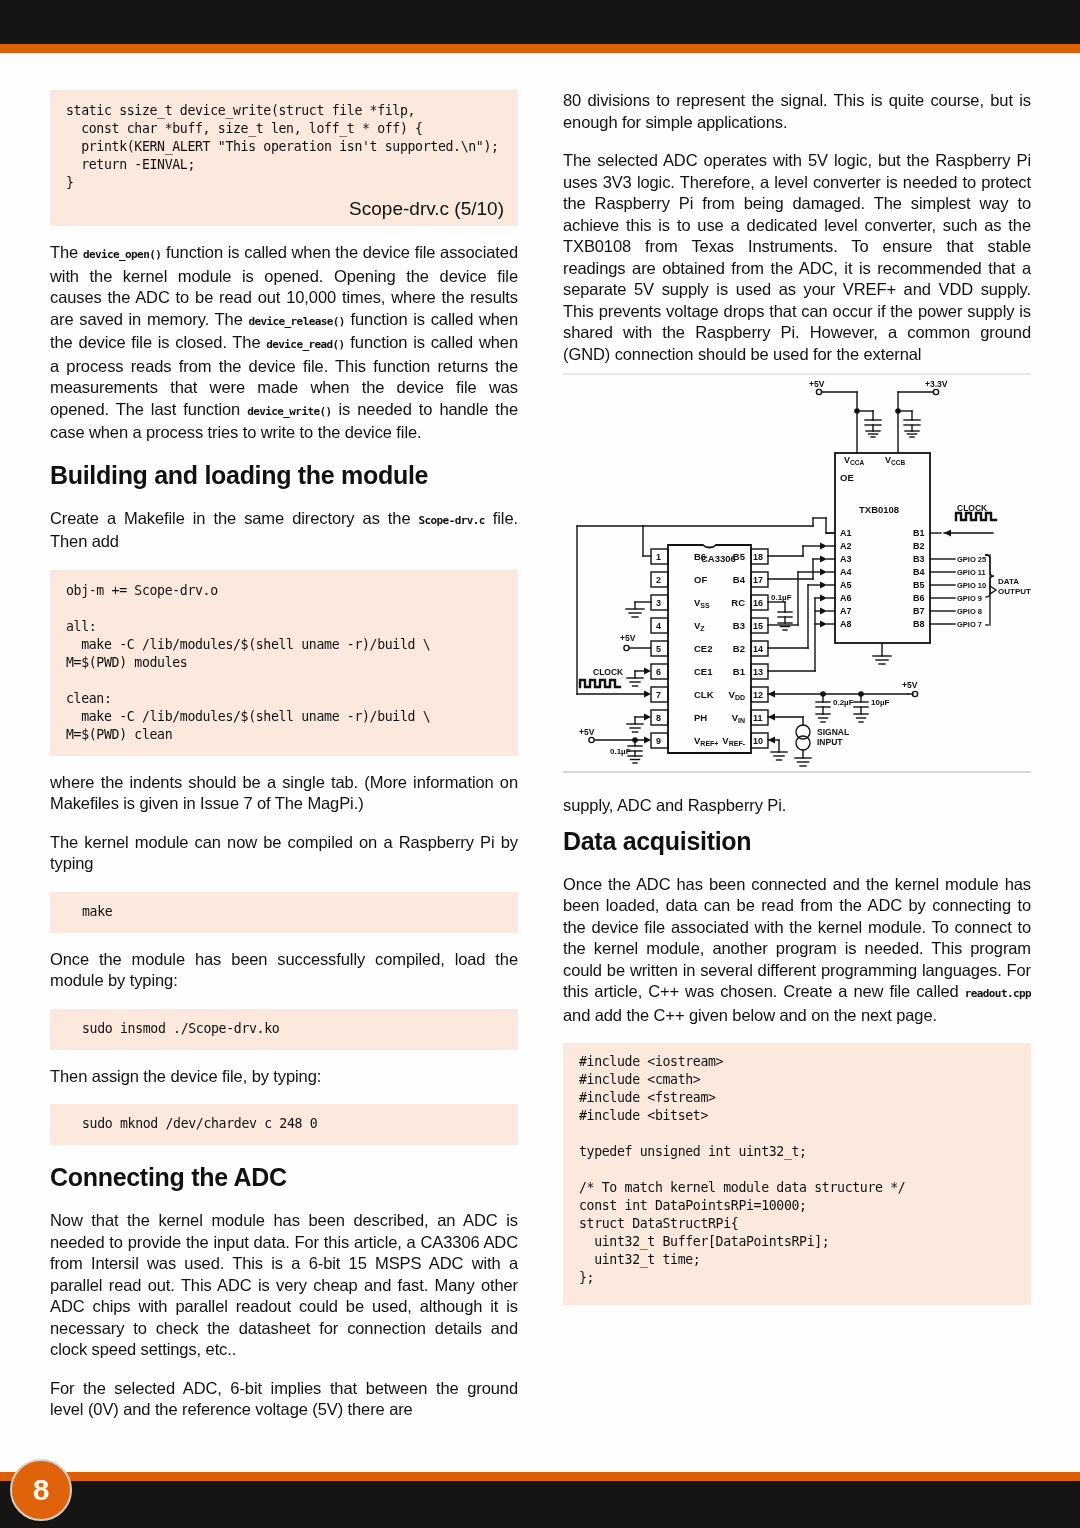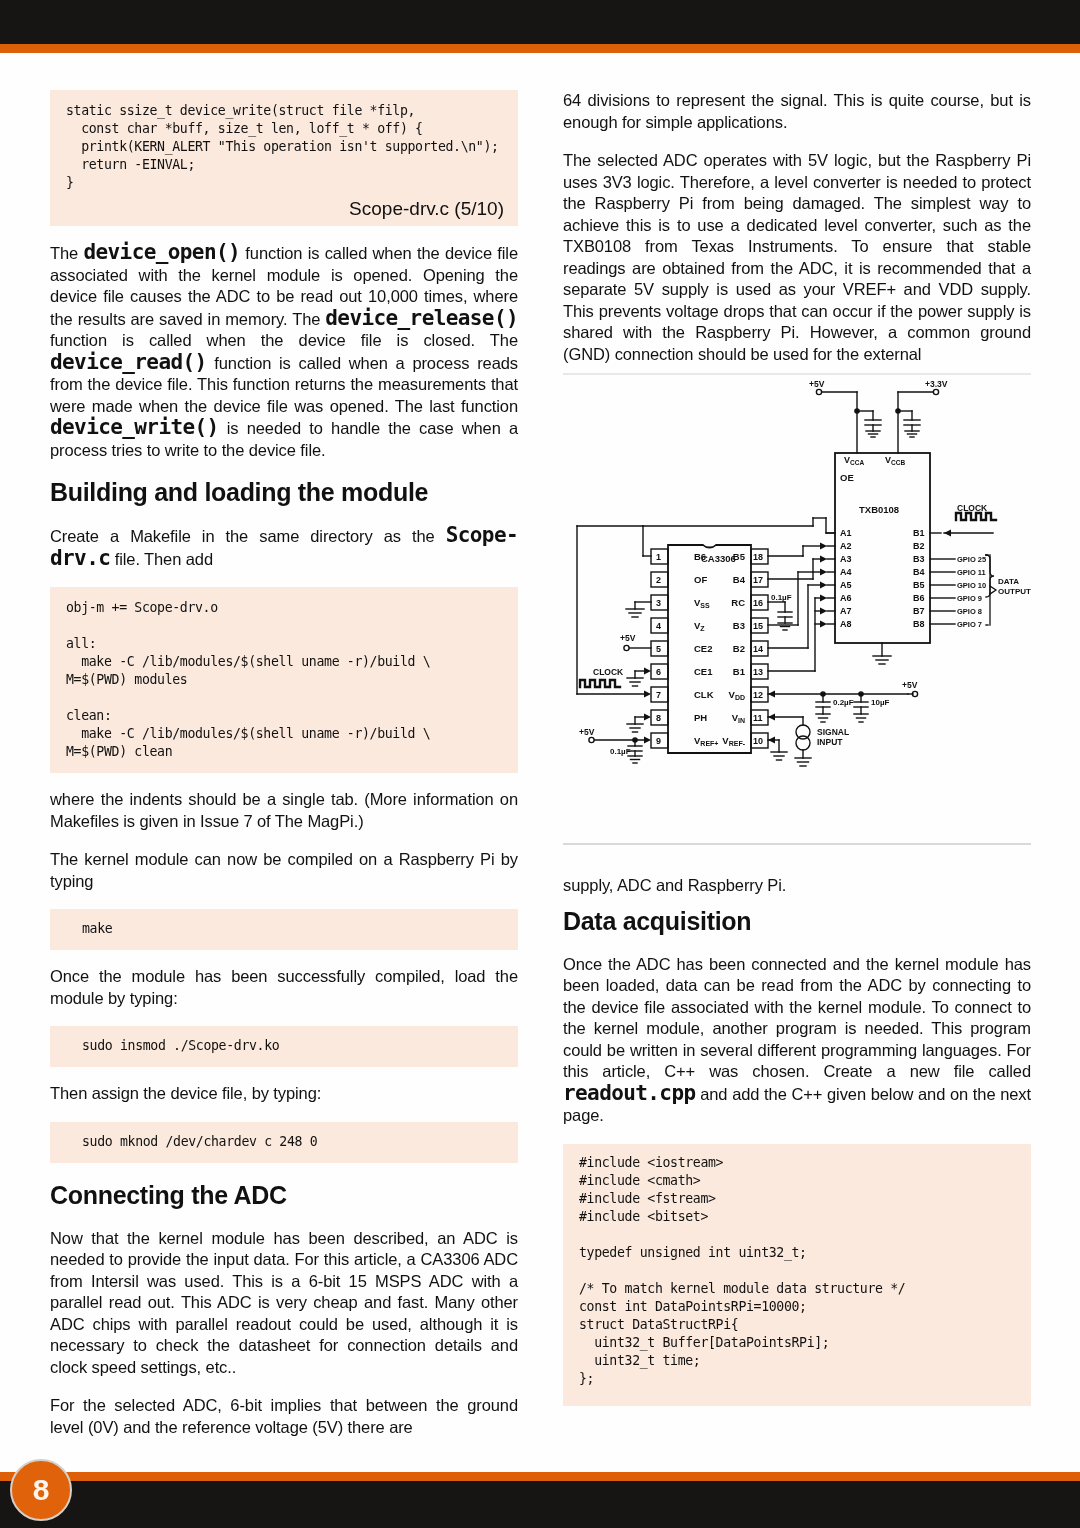--- a/index.html
+++ b/index.html
@@ -73,21 +73,21 @@
     font-size: 16.5px;
     line-height: 21.5px;
     text-align: justify;
     color: #111;
     letter-spacing: -0.1px;
   }
   p.body.last { margin-bottom: 0; }
   .mono-b {
     font-family: "DejaVu Sans Mono", monospace;
     font-weight: bold;
-    font-size: 21px;
+    font-size: 11px;
     letter-spacing: -0.6px;
   }
 
   h2.section {
     font-size: 25px;
     font-weight: bold;
     margin: 10px 0 18px 0;
     color: #111;
     letter-spacing: -0.3px;
   }
@@ -113,22 +113,22 @@
     right: 14px;
     bottom: 8px;
     color: #111;
   }
   .code.one-line { padding: 11px 14px 12px 32px; }
 
   
   .figure {
     position: relative;
     width: 468px;
-    height: 472px;
-    margin: 4px 0 30px 0;
+    height: 400px;
+    margin: 4px 0 22px 0;
   }
   .figure svg { display: block; }
   .fig-rule {
     position: absolute;
     left: 0; bottom: 0px;
     width: 468px; height: 2px;
     background: #d9d9d9;
   }
   .fig-rule-top {
     position: absolute;
@@ -185,21 +185,21 @@
 
     <h2 class="section" style="margin-top:18px;">Connecting the ADC</h2>
 
     <p class="body">Now that the kernel module has been described, an ADC is needed to provide the input data.   For this article, a CA3306 ADC from Intersil was used. This is a 6-bit 15 MSPS ADC with a parallel read out.   This ADC is very cheap and fast.    Many other ADC chips with parallel readout could be used, although it is necessary to check the datasheet for connection details and clock speed settings, etc..</p>
 
     <p class="body last">For the selected ADC, 6-bit implies that between the ground level (0V) and the reference voltage (5V) there are</p>
   </div>
 
   <div class="col col-right">
 
-    <p class="body">64 divisions to represent the signal.   This is quite course, but is enough for simple applications.</p>
+    <p class="body">80 divisions to represent the signal.   This is quite course, but is enough for simple applications.</p>
 
     <p class="body" style="margin-bottom:8px;">The selected ADC operates with 5V logic, but the Raspberry Pi uses 3V3 logic.  Therefore, a level converter is needed to protect the Raspberry Pi from being damaged.   The simplest way to achieve this is to use a dedicated level converter, such as the TXB0108 from Texas Instruments.   To ensure that stable readings are obtained from the ADC, it is recommended that a separate 5V supply is used as your VREF+ and VDD supply.  This prevents voltage drops that can occur if the power supply is shared with the Raspberry Pi.   However, a common ground (GND) connection should be used for the external</p>
 
     <div class="figure">
       <div class="fig-rule-top"></div>
       <svg width="468" height="398" viewBox="0 0 468 398" xmlns="http://www.w3.org/2000/svg">
         <g stroke="#111" stroke-width="1.4" fill="none" stroke-linecap="square">
 
           <rect x="272" y="80" width="95" height="190" stroke-width="1.8"></rect>
 

